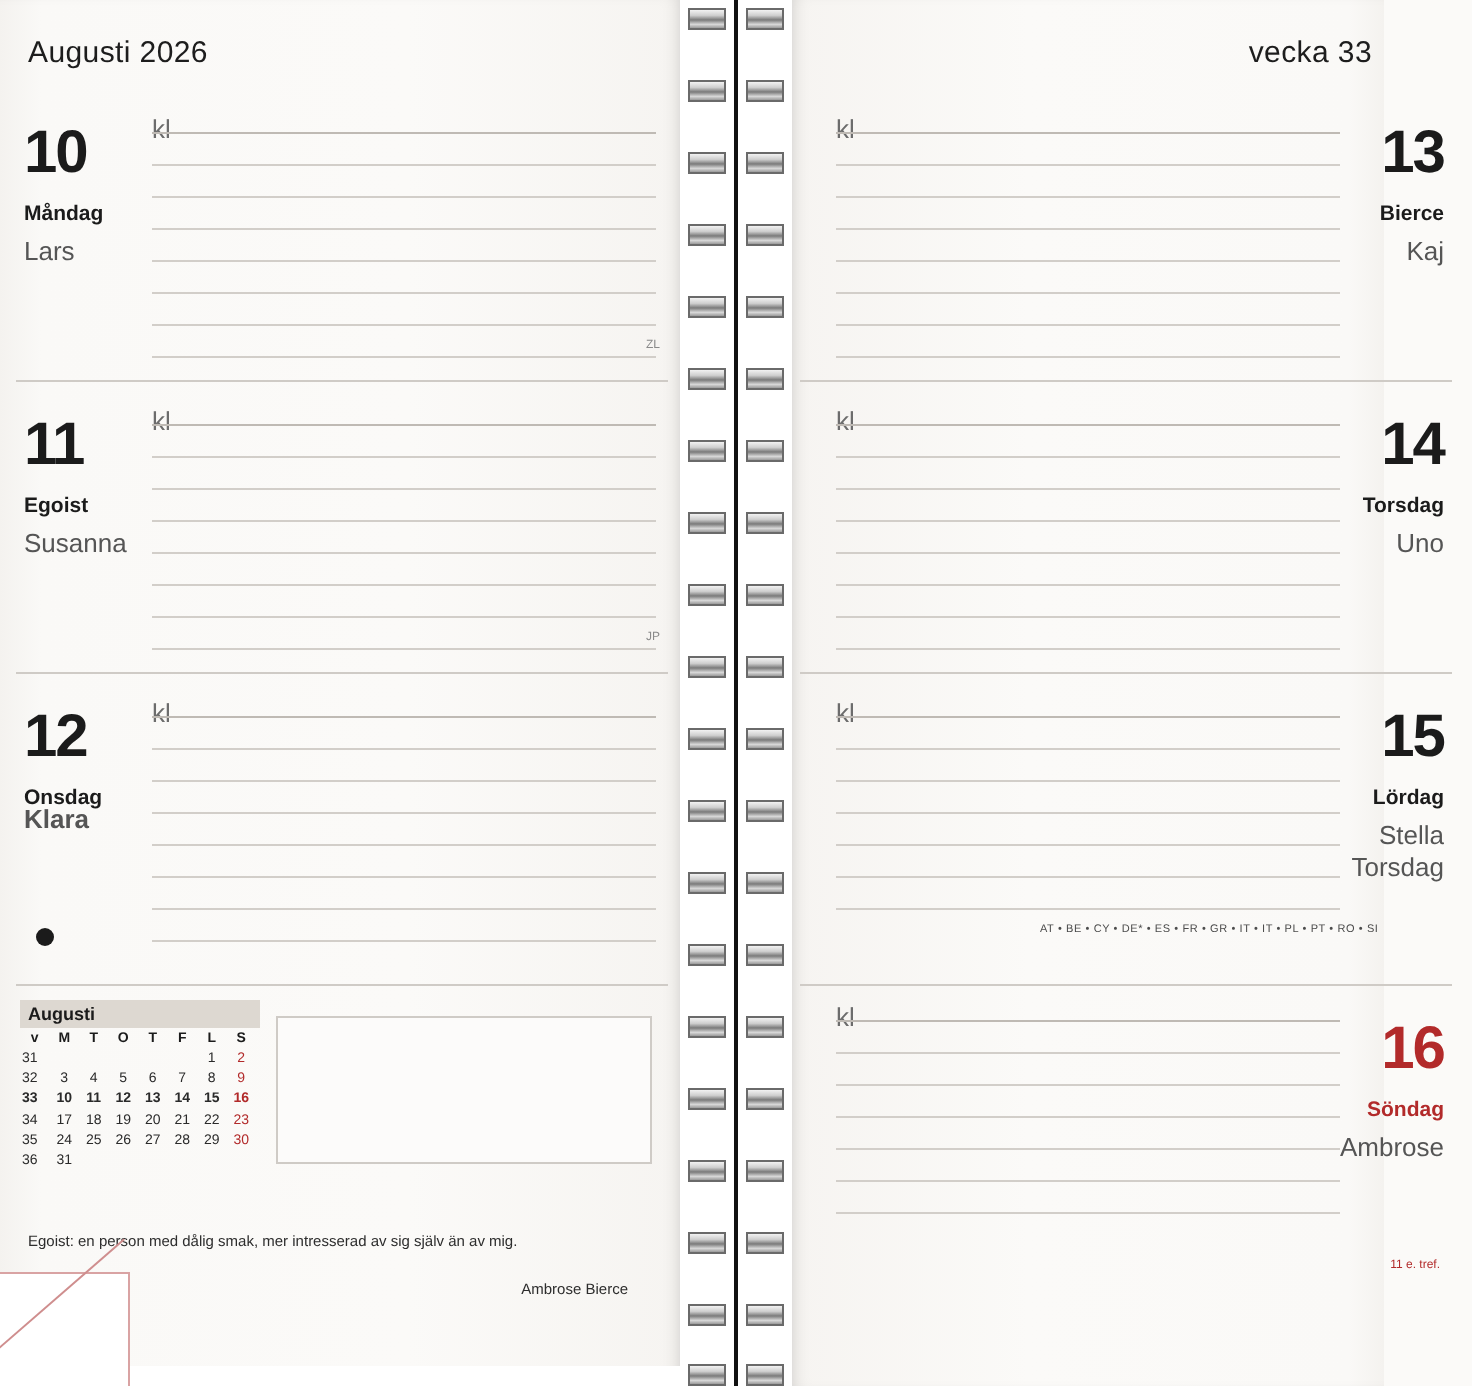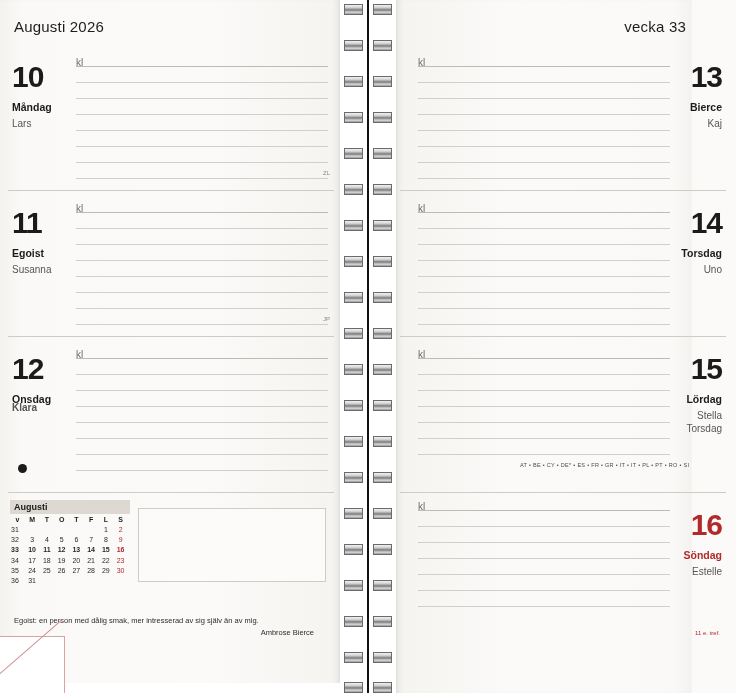--- a/index.html
+++ b/index.html
@@ -106,29 +106,29 @@
   }
   .dayname {
     position: absolute;
     font-size: 10.5px;
     font-weight: bold;
     color: #1b1b1b;
     line-height: 1.1;
   }
   .namesday {
     position: absolute;
-    font-size: 10px;
+    font-size: 13px;
     color: #555;
     line-height: 1.25;
   }
   .sunday .daynum { color: #b22a2a; }
   .sunday .dayname { color: #b22a2a; }
   .kl {
     position: absolute;
-    font-size: 10px;
+    font-size: 13px;
     color: #6c6c6c;
   }
   .lines {
     position: absolute;
   }
   .lines .ln {
     height: 1px;
     background: #d2cec9;
     width: 100%;
   }
@@ -201,21 +201,21 @@
     left: 14px;
     top: 616px;
     width: 300px;
     font-size: 7.5px;
     color: #2d2d2d;
     line-height: 1.35;
   }
   .quote .author {
     display: block;
     text-align: right;
-    margin-top: 2px;
+    margin-top: 14px;
     font-size: 7.5px;
     color: #2d2d2d;
   }
   
   .corner-fold {
     position: absolute;
     left: 0;
     bottom: 0;
     width: 64px;
     height: 56px;
@@ -579,21 +579,21 @@
           <div class="rowgap"></div>
         <div class="ln"></div>
       </div>
       <div class="flagline" style="left:120px;top:118px;">AT • BE • CY • DE* • ES • FR • GR • IT • IT • PL • PT • RO • SI</div>
     </div>
     <div class="divider" style="left:4px;top:492px;width:326px;"></div>
 
     <div class="day day-right sunday" style="top:496px;height:150px;">
       <div class="daynum" style="right:4px;top:14px;">16</div>
       <div class="dayname" style="right:4px;top:54px;">Söndag</div>
-      <div class="namesday" style="right:4px;top:70px;">Estelle</div>
+      <div class="namesday" style="right:4px;top:70px;">Ambrose</div>
       <div class="kl" style="left:18px;top:5px;">kl</div>
       <div class="lines" style="left:18px;top:14px;width:252px;">
         <div class="ln first"></div>
           <div class="rowgap"></div>
         <div class="ln"></div>
           <div class="rowgap"></div>
         <div class="ln"></div>
           <div class="rowgap"></div>
         <div class="ln"></div>
           <div class="rowgap"></div>

